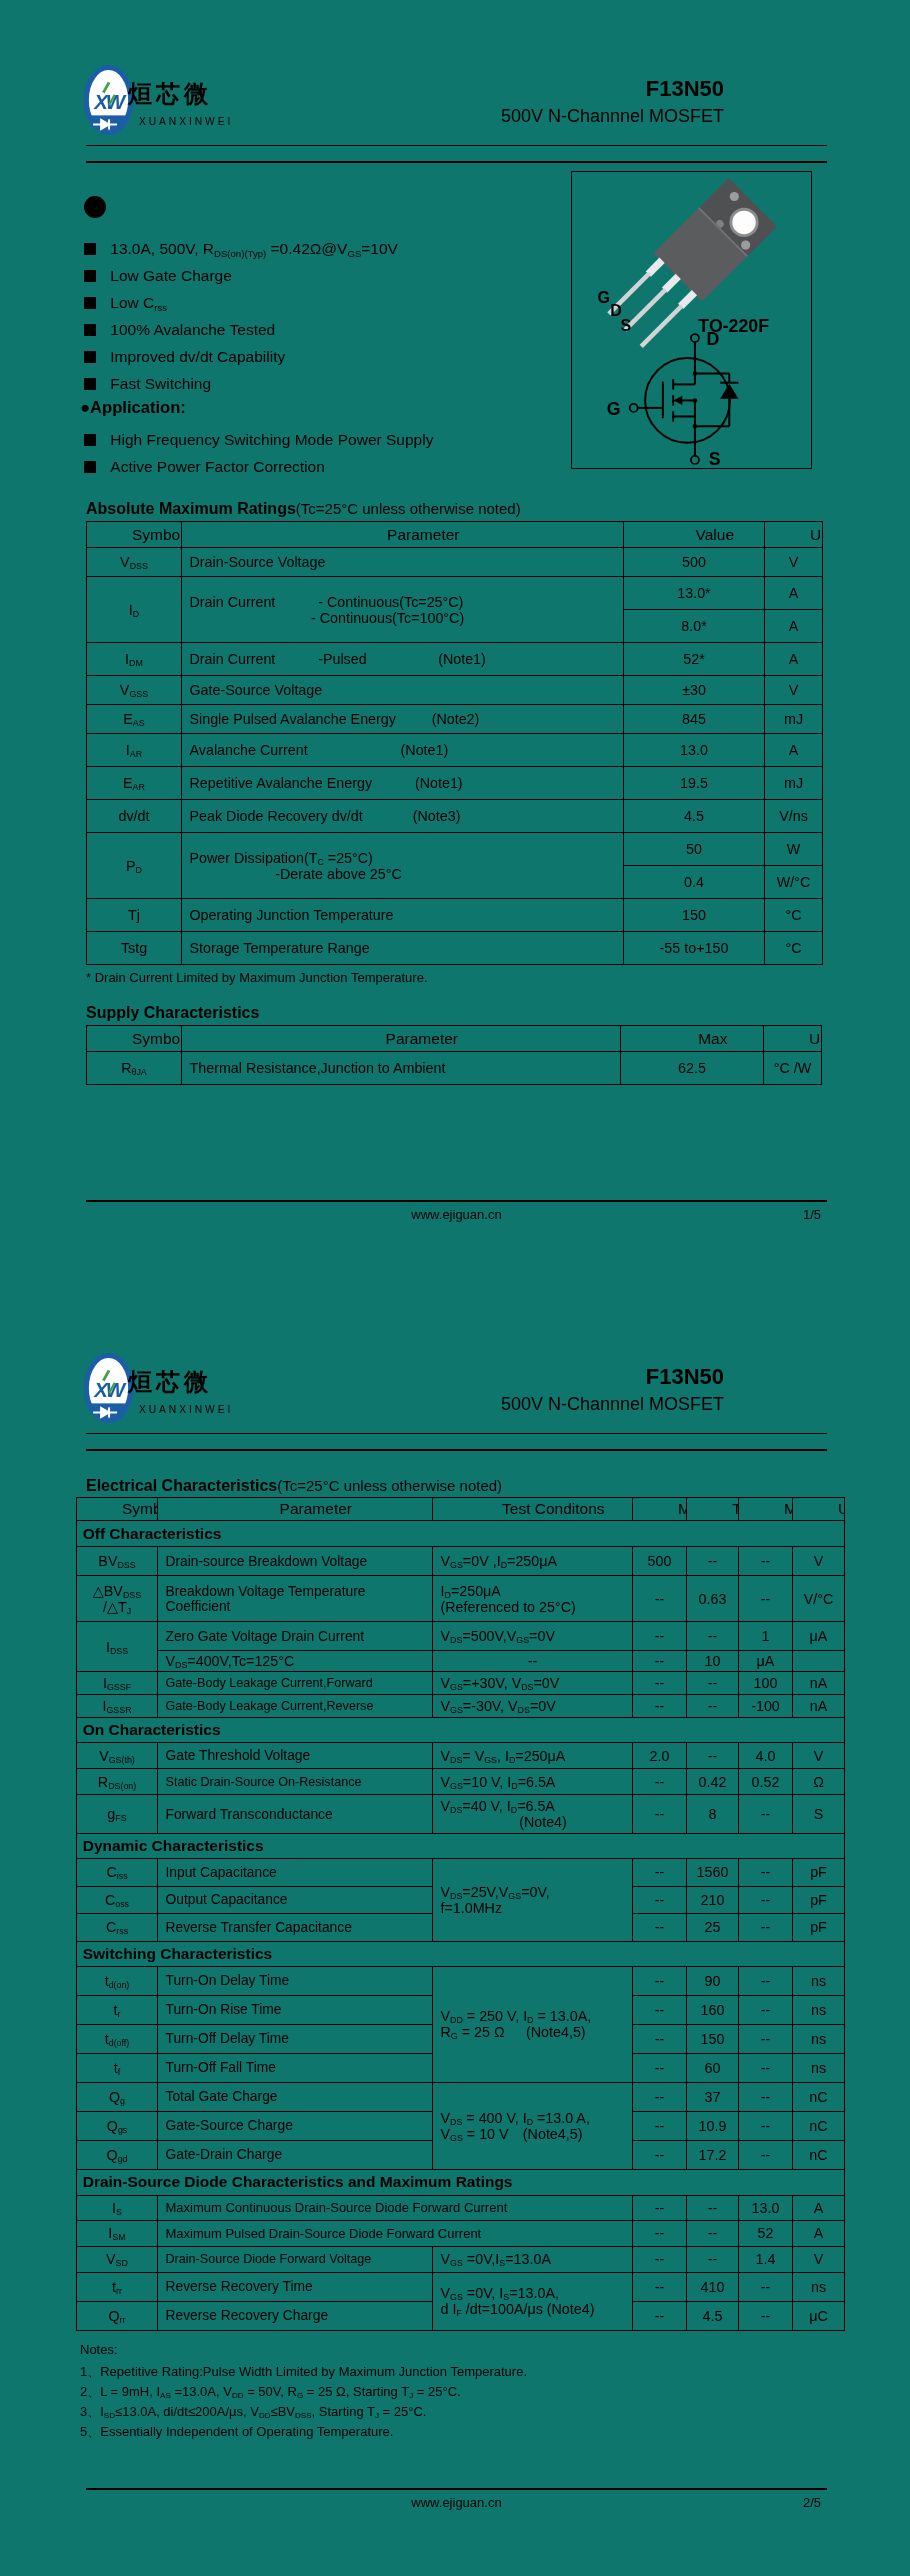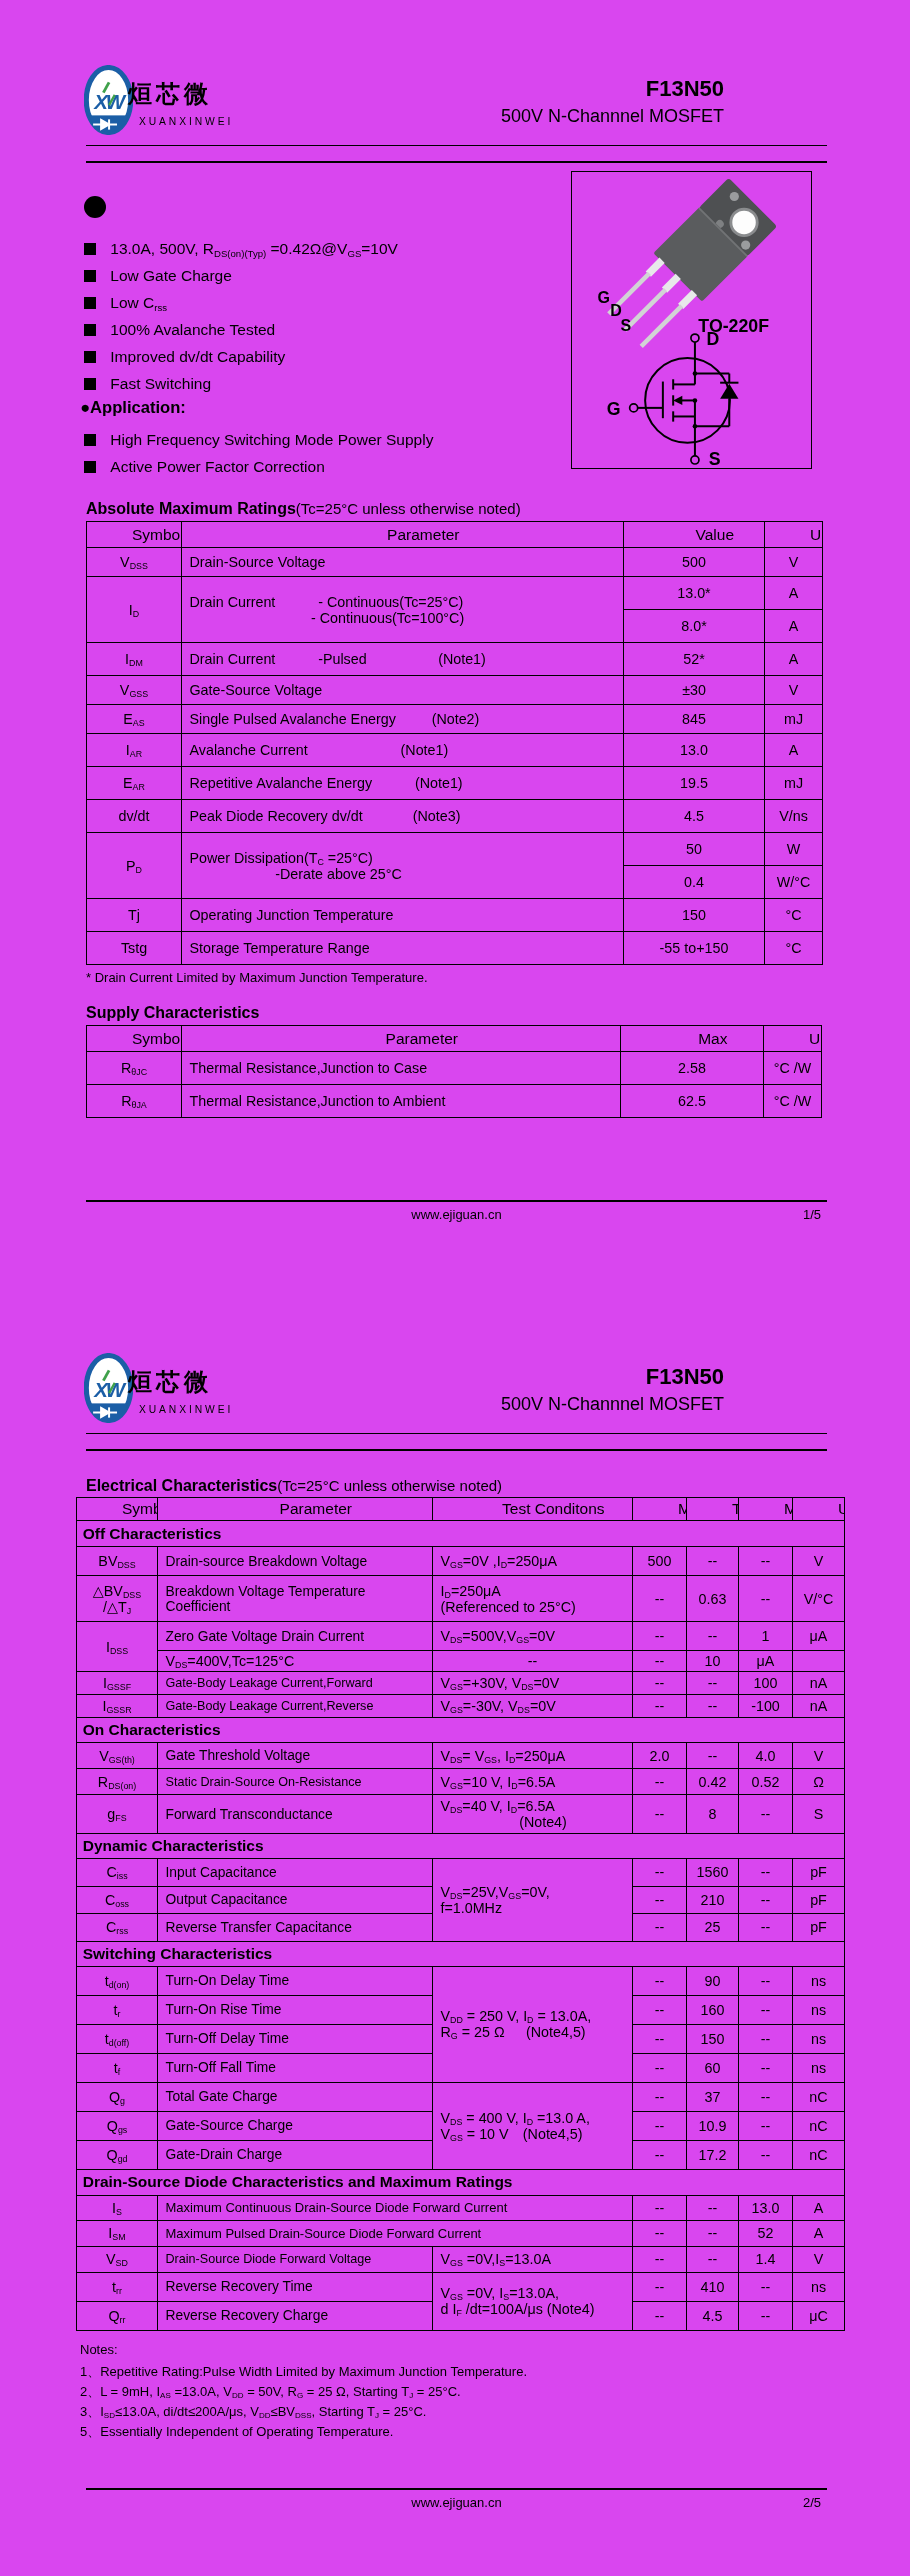--- a/index.html
+++ b/index.html
@@ -1,18 +1,18 @@
 <!DOCTYPE html>
 <html style="font-size:9.2px"><head>
 <meta charset="utf-8">
 <style>
   html,body{margin:0;padding:0;background:#fff;}
   body{width:910px;height:2576px;position:relative;overflow:hidden;
        font-family:"Liberation Sans", sans-serif;color:#000;}
-  .page{position:absolute;left:0;width:910px;height:1288px;background:#d946ef;}
+  .page{position:absolute;left:0;width:910px;height:1288px;background:#0f766e;}
   #page1{top:0;} #page2{top:1288px;}
   .abs{position:absolute;}
   sub{font-size:62%;vertical-align:-0.28em;line-height:0;}
   
   .brand-cn{left:128px;top:78px;font-size:24px;font-weight:bold;letter-spacing:4px;white-space:nowrap;font-family:Liberation Mono, monospace;}
   .brand-en{left:139px;top:116px;font-size:10.3px;letter-spacing:2.9px;white-space:nowrap;}
   .part-no{left:459px;top:76px;width:265px;text-align:right;font-size:22px;font-weight:bold;}
   .subtitle{left:459px;top:106px;width:265px;text-align:right;font-size:18px;}
   .rule-thin{left:86px;top:145px;width:741px;height:1.1px;background:#000;}
   .rule-thick{left:86px;top:161px;width:741px;height:2.3px;background:#000;}
@@ -261,26 +261,20 @@
         <thead>
           <tr style="height: 26px;">
             <th>Symbol</th>
             <th>Parameter</th>
             <th>Max</th>
             <th>Unit</th>
           </tr>
         </thead>
         <tbody>
           <tr style="height: 33px;">
-            <td>R<sub>θJC</sub></td>
-            <td class="l">Thermal Resistance,Junction to Case</td>
-            <td>2.58</td>
-            <td>°C /W</td>
-          </tr>
-          <tr style="height: 33px;">
             <td>R<sub>θJA</sub></td>
             <td class="l">Thermal Resistance,Junction to Ambient</td>
             <td>62.5</td>
             <td>°C /W</td>
           </tr>
         </tbody>
       </table>
     </div>
 
   <div class="abs footer-rule"></div>

